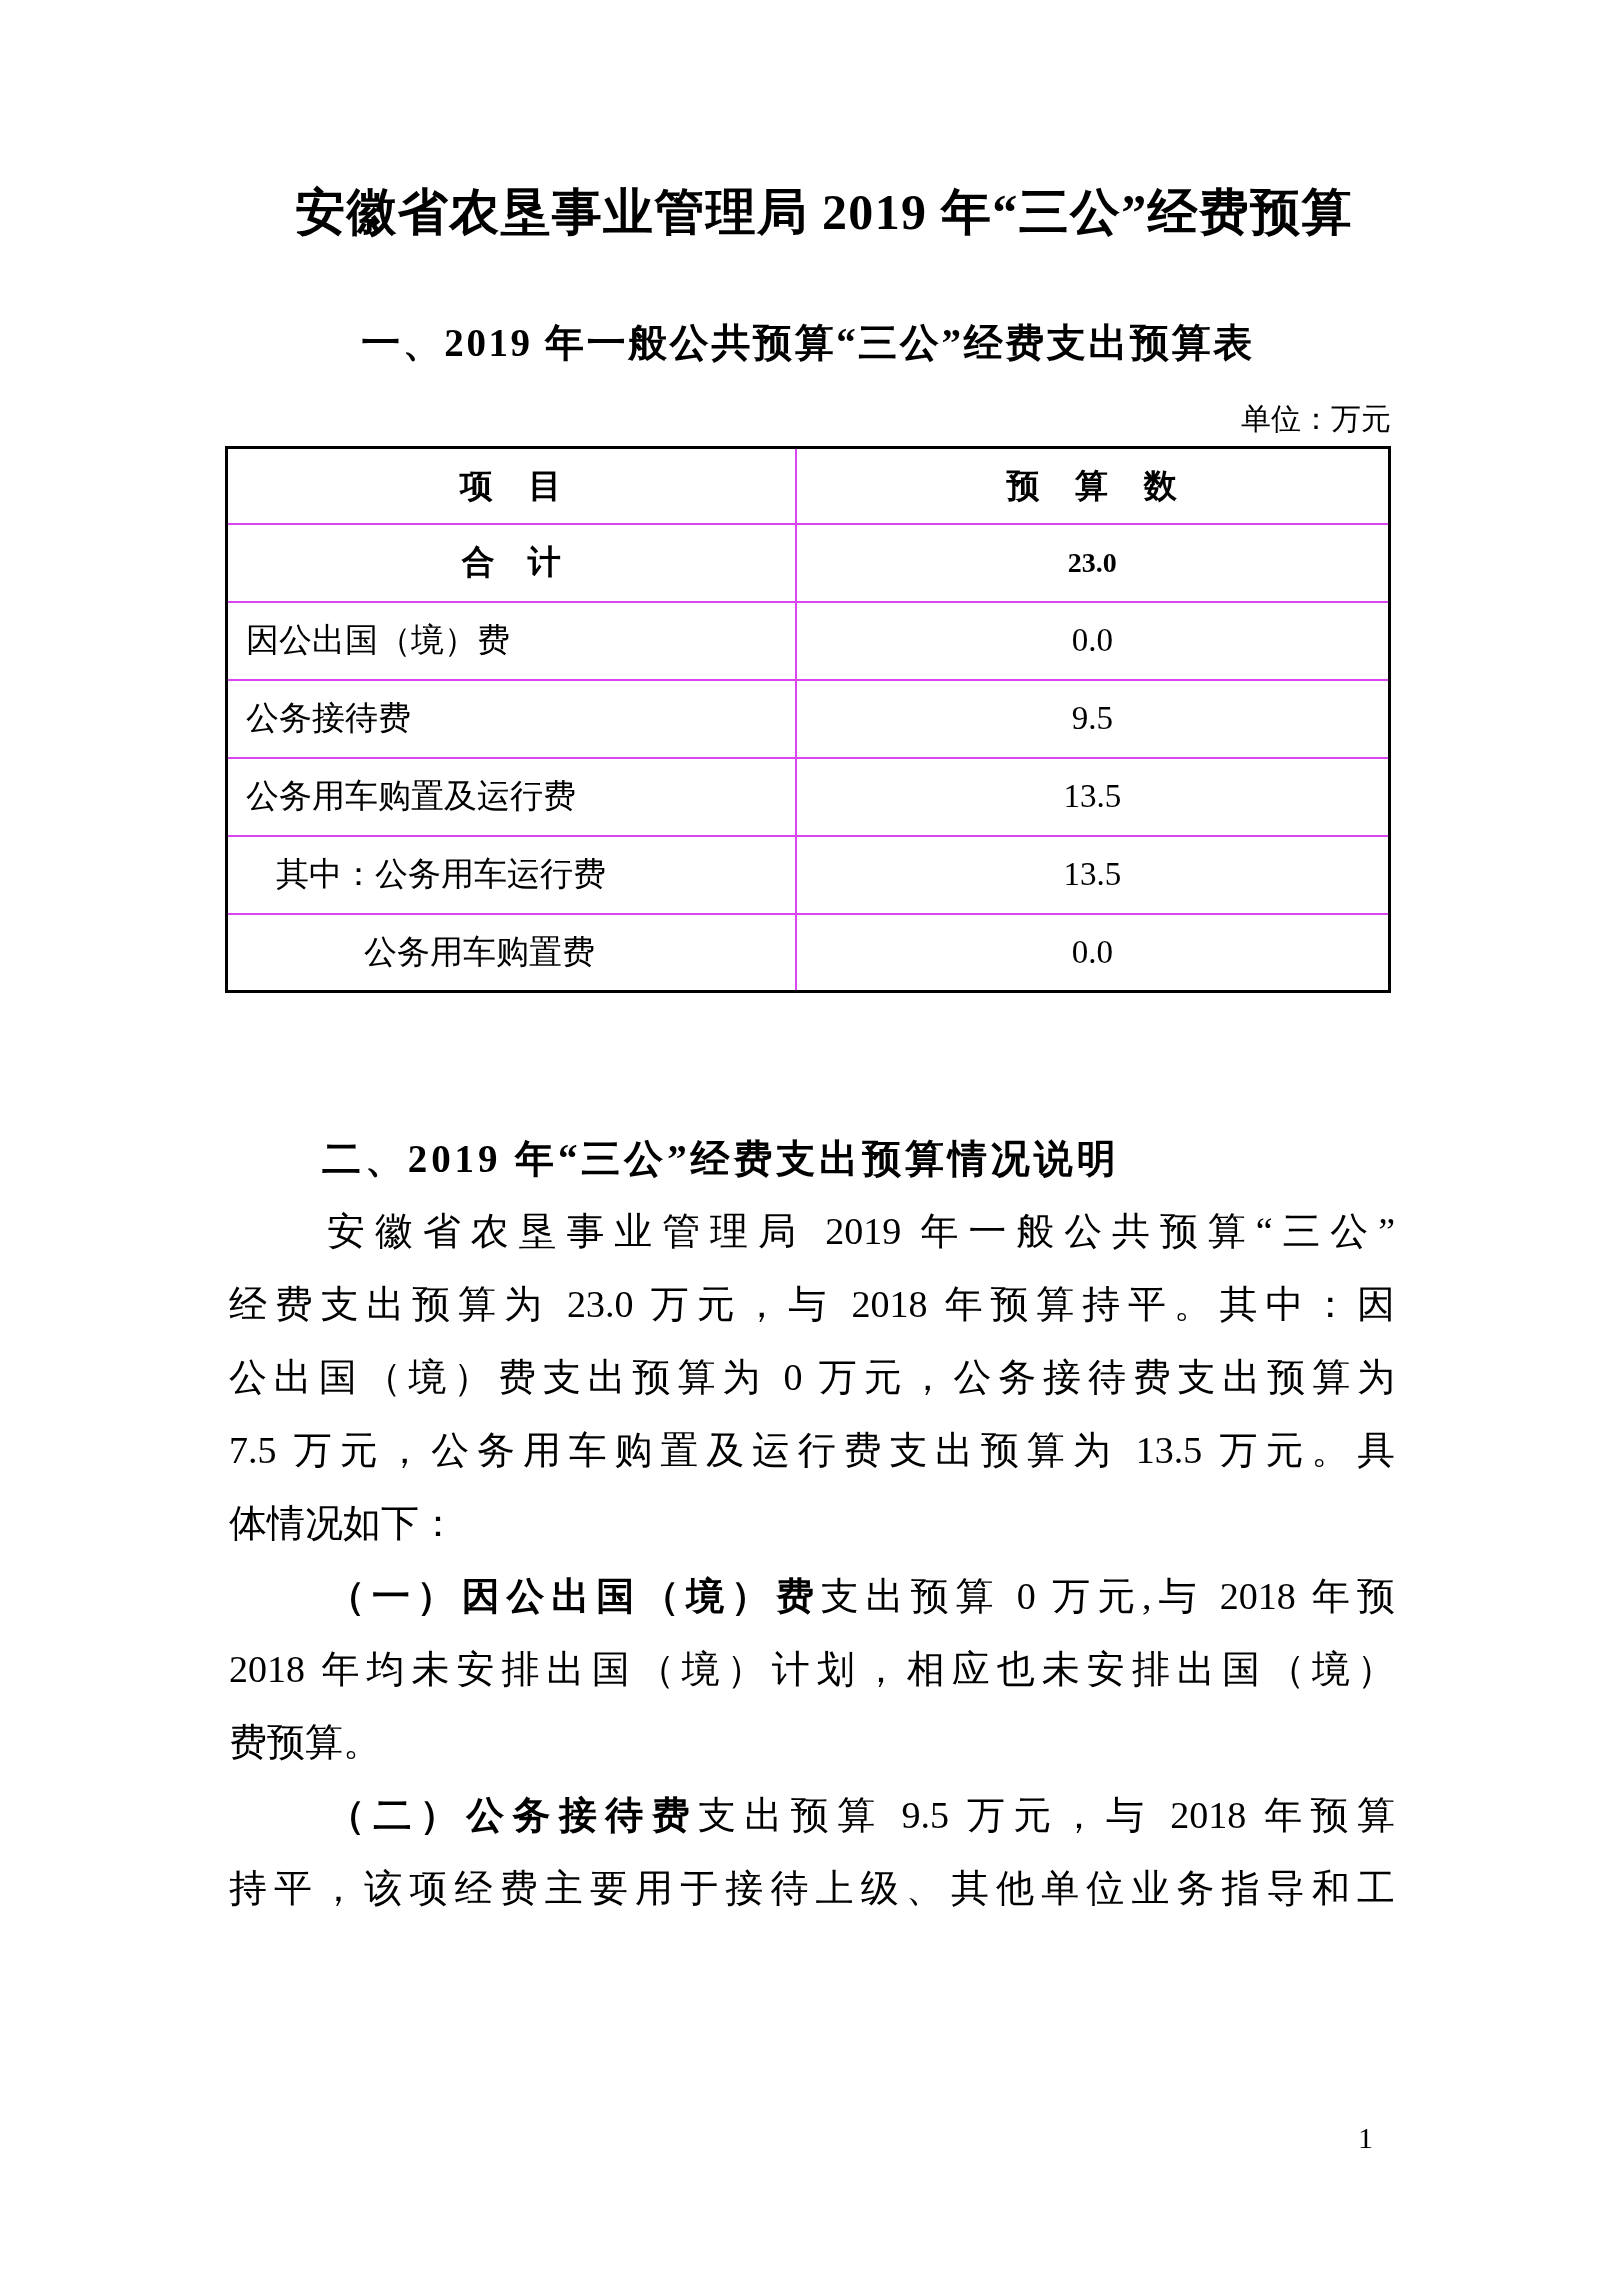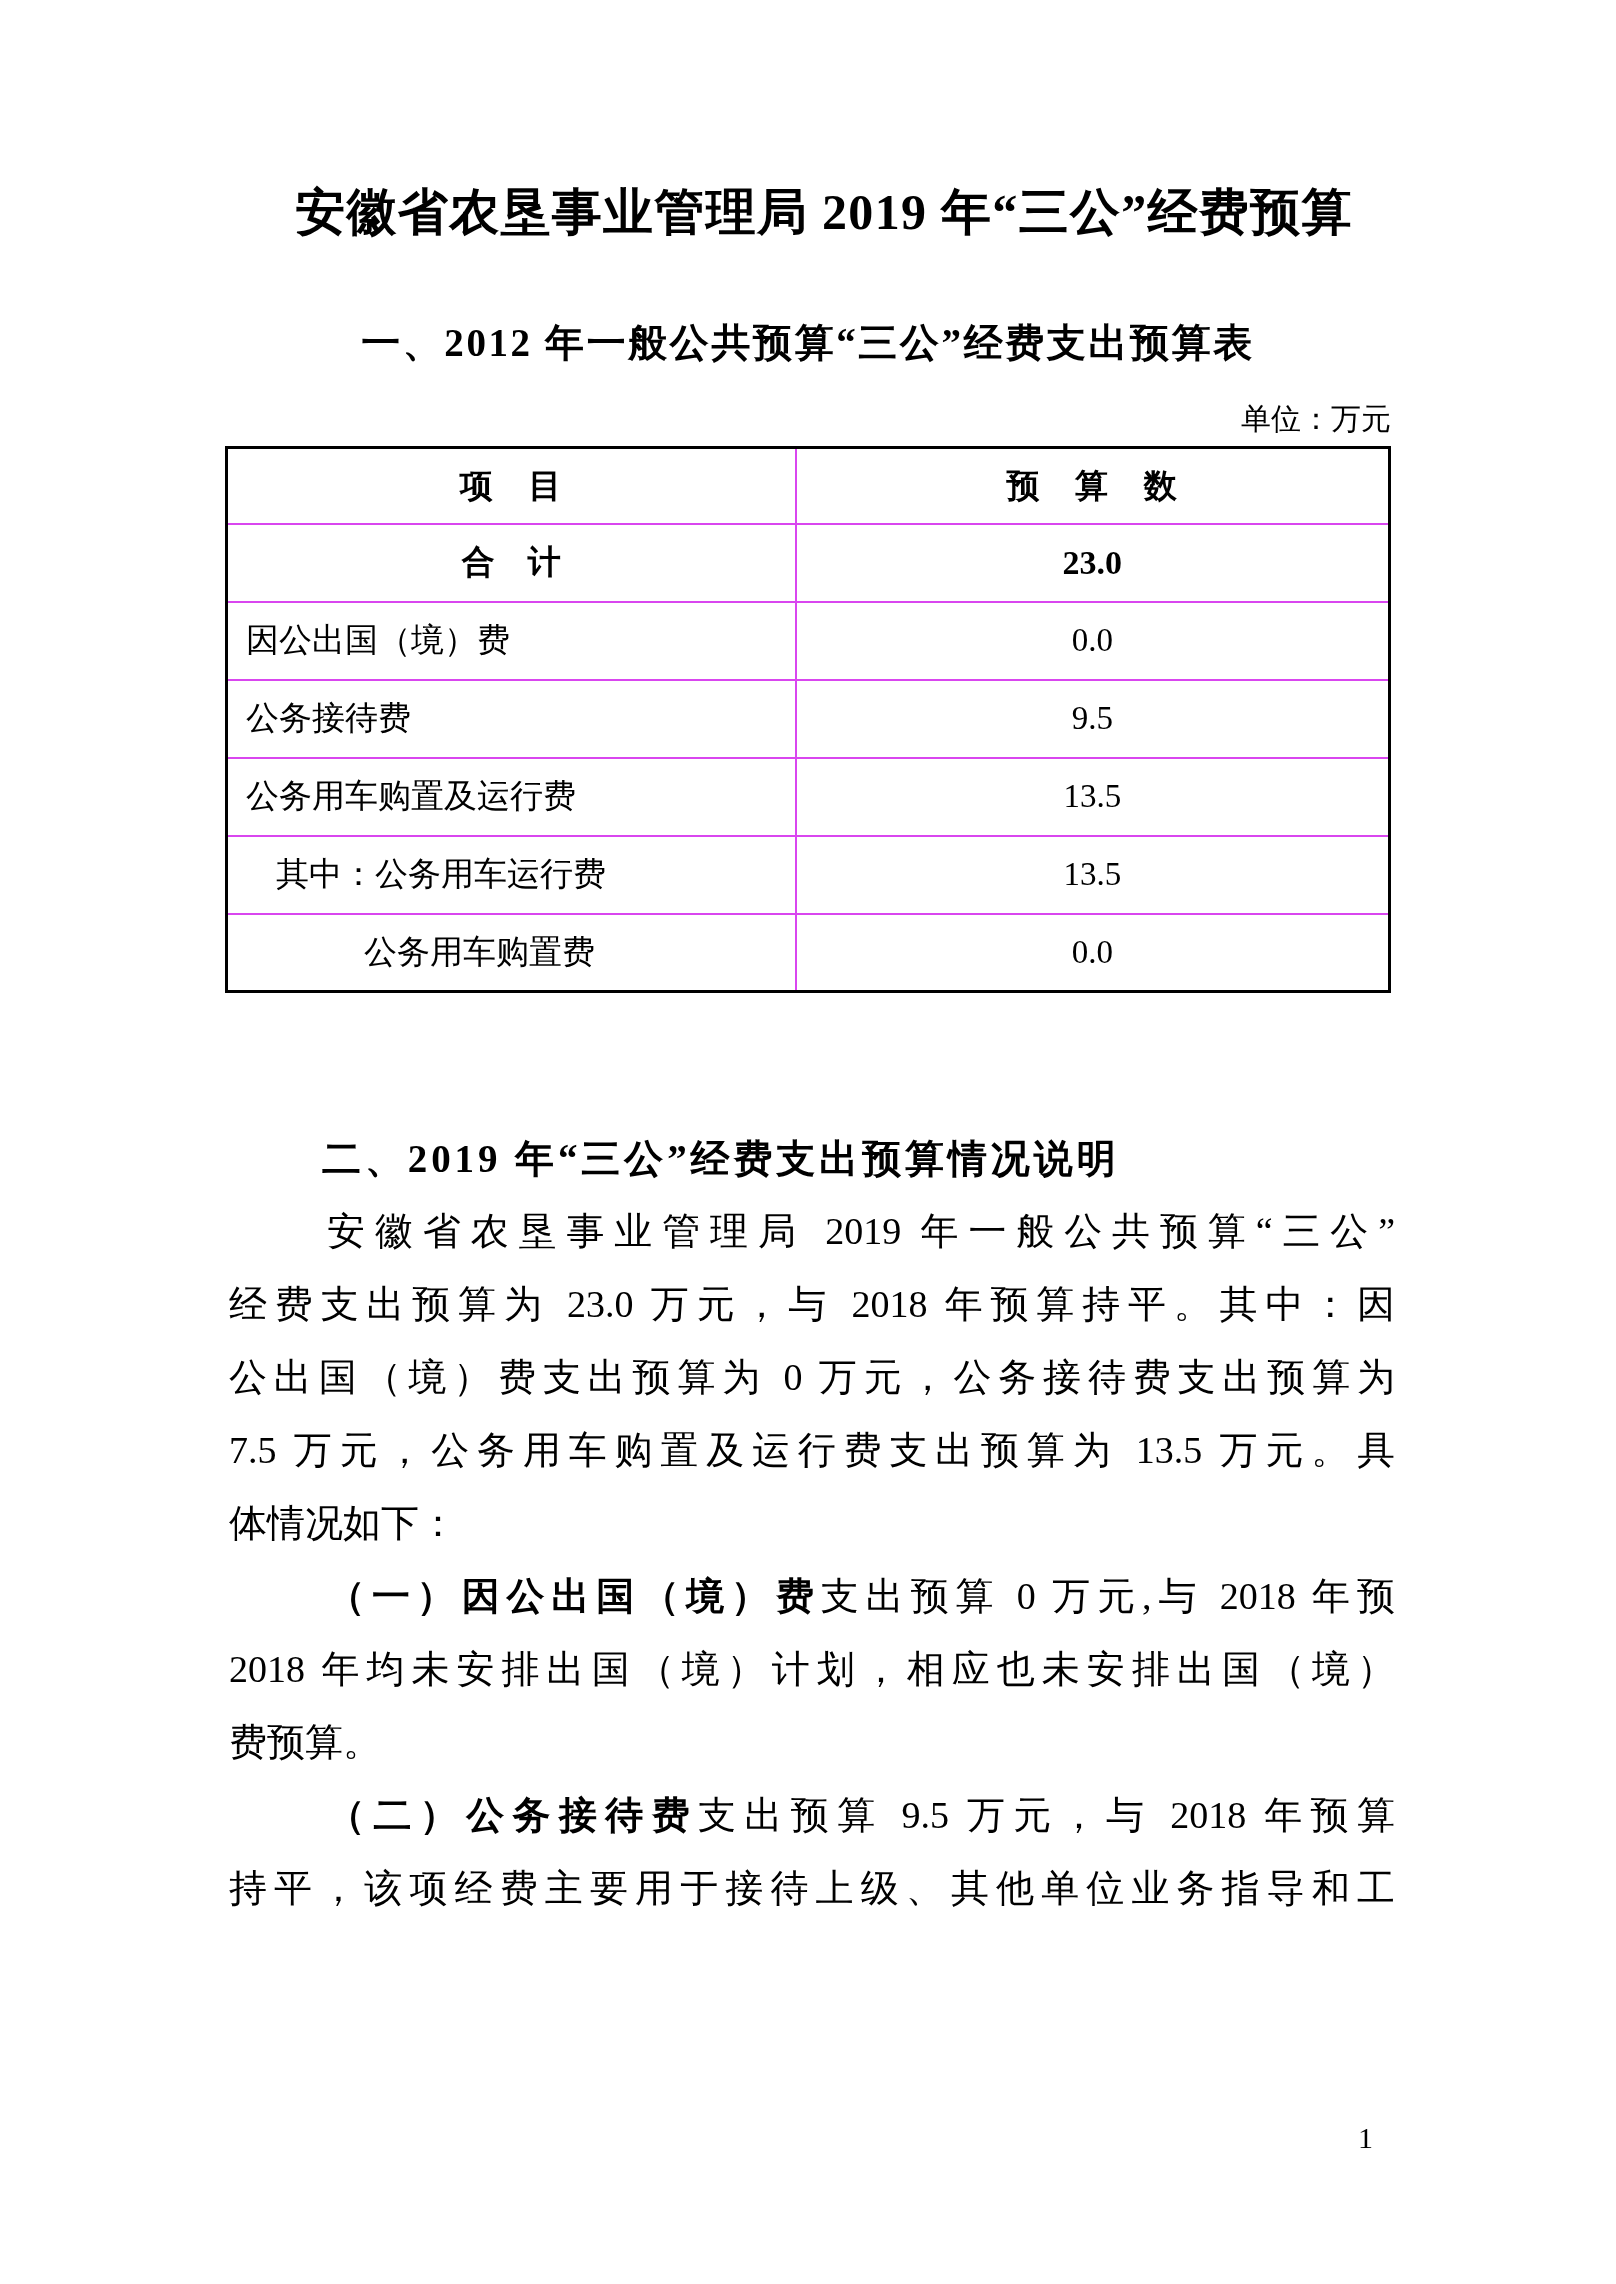--- a/index.html
+++ b/index.html
@@ -69,21 +69,21 @@
     text-align: left;
     padding-left: 18px;
   }
   td.lbl.ind1 { padding-left: 48px; }
   td.lbl.ind2 { padding-left: 136px; }
   td.val { text-align: center; }
   tr.total-row td {
     font-weight: 700;
     text-align: center;
   }
-  tr.total-row td.val { font-size: 34px; margin-top: 32px; }
+  tr.total-row td.val { font-size: 28px; margin-top: 32px; }
   .text-col {
     margin-left: 229px;
     width: 1166px;
     margin-top: 129px;
     font-size: 38px;
   }
   .line {
     line-height: 73px;
     white-space: nowrap;
   }
@@ -109,21 +109,21 @@
     line-height: 34px;
   }
 </style>
 </head>
 <body>
 
 <div class="page">
 
   <h1 class="doc-title">安徽省农垦事业管理局 2019 年“三公”经费预算</h1>
 
-  <h2 class="s1-heading">一、2012 年一般公共预算“三公”经费支出预算表</h2>
+  <h2 class="s1-heading">一、2019 年一般公共预算“三公”经费支出预算表</h2>
 
   <div class="unit-note">单位：万元</div>
 
   <table class="budget-table">
     <colgroup>
         <col class="c1">
         <col class="c2">
       </colgroup>
     <tbody>
       <tr class="hdr-row">

